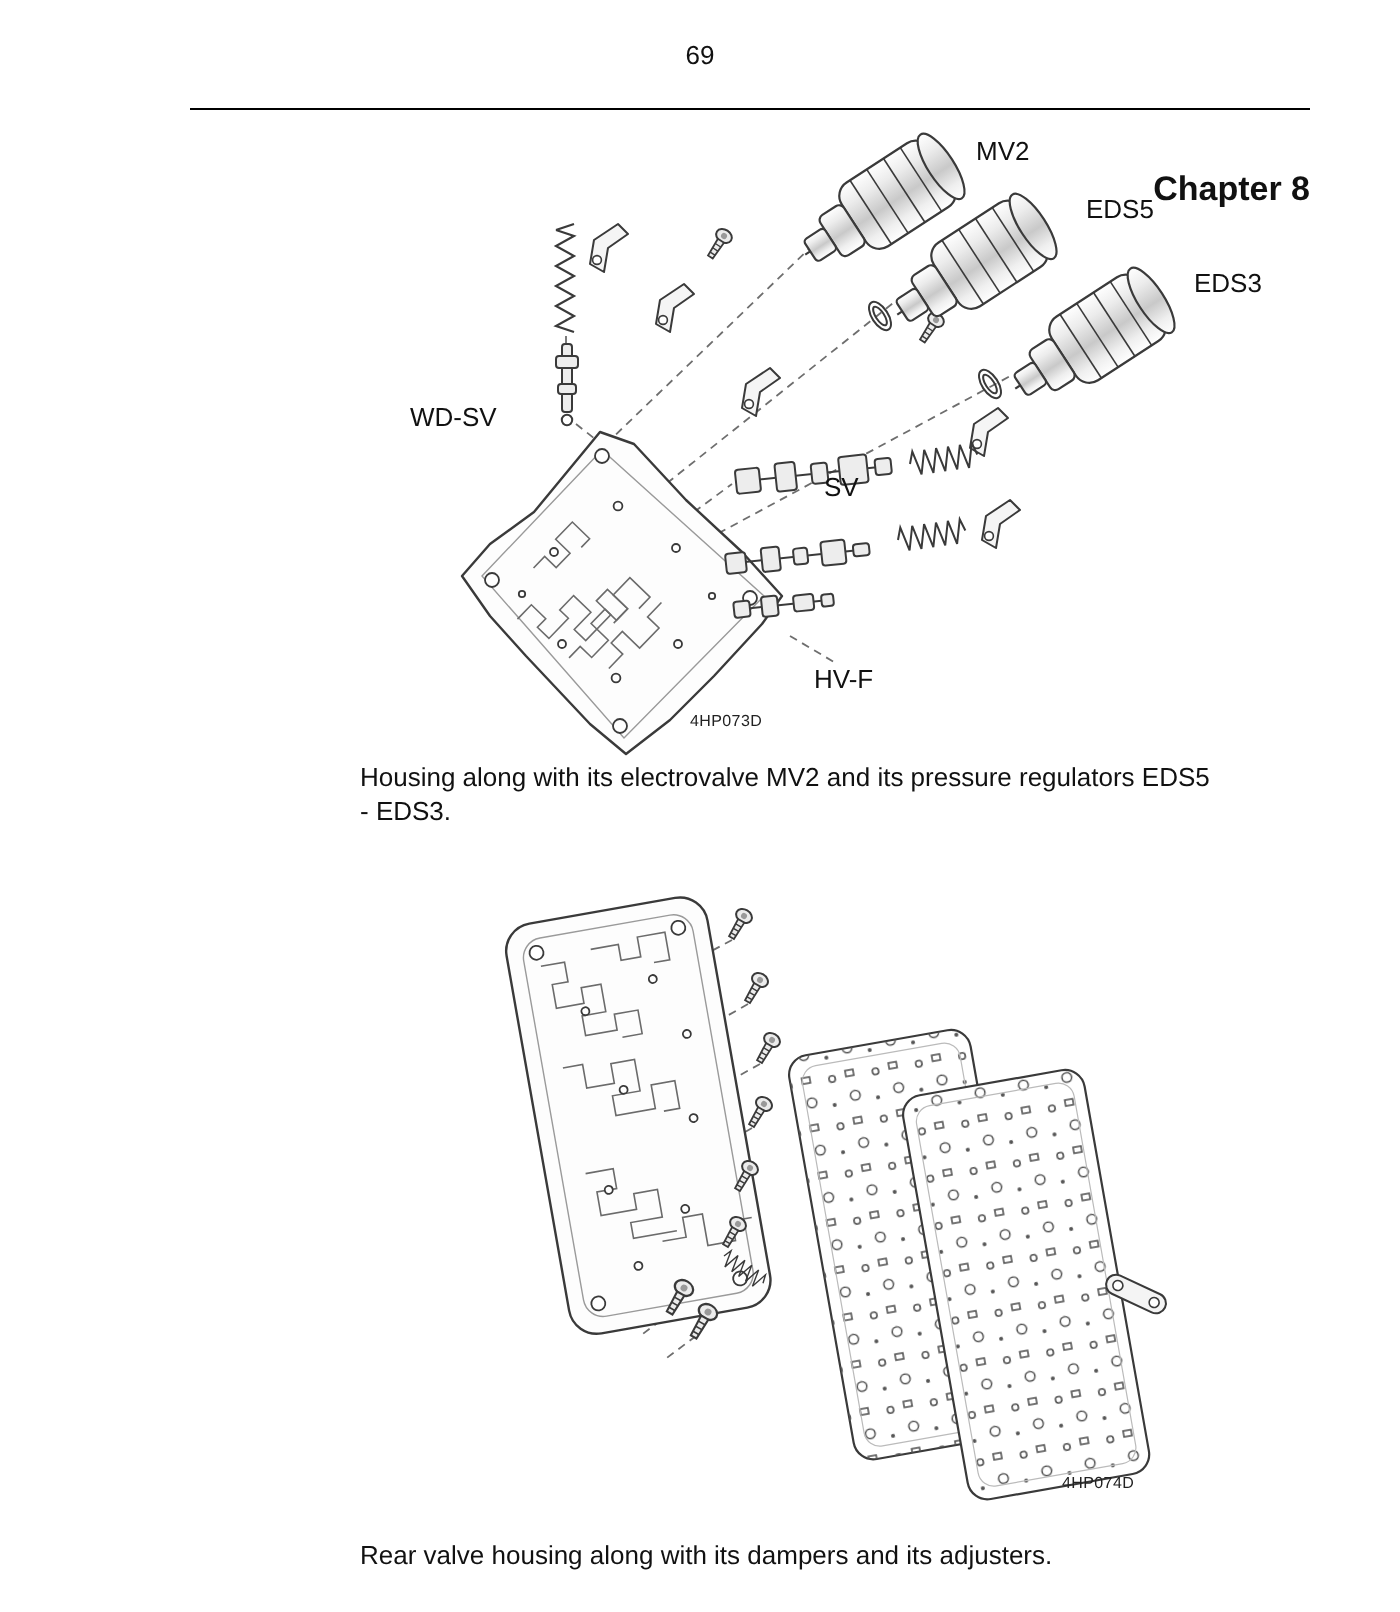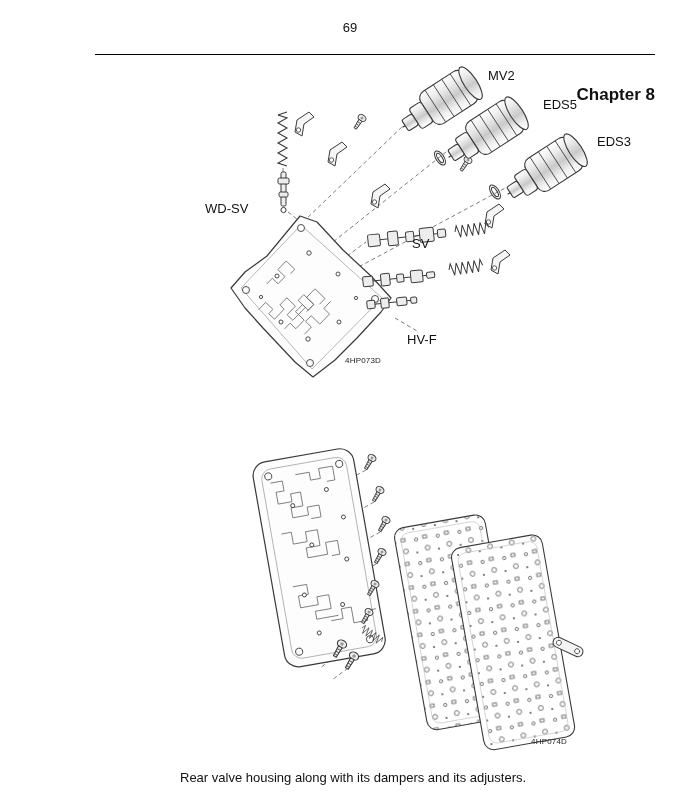--- a/index.html
+++ b/index.html
@@ -178,20 +178,22 @@
     <span class="fig-label" style="left:393px; top:8px;">MV2</span>
     <span class="fig-label" style="left:448px; top:37px;">EDS5</span>
     <span class="fig-label" style="left:502px; top:74px;">EDS3</span>
     <span class="fig-label" style="left:110px; top:141px;">WD-SV</span>
     <span class="fig-label" style="left:317px; top:152px;margin-top:24px;">SV</span>
     <span class="fig-label" style="left:301px; top:272px;margin-left:11px;">HV-F</span>
     <span class="fig-code" style="left:222px; top:296px;">4HP073D</span>
   </div>
 
   <p class="caption" id="cap1">
+    <span style="display:block">Housing along with its electrovalve MV2 and its pressure regulators EDS5</span>
+    <span style="display:block">- EDS3.</span>
   </p>
 
   <div class="fig" id="fig2">
     <svg width="350" height="334" viewBox="0 0 350 334">
       <defs>
         <pattern id="holes" width="22" height="24" patternUnits="userSpaceOnUse">
           <circle cx="5" cy="6" r="1.6" fill="none" stroke="#555" stroke-width="0.8"></circle>
           <circle cx="15" cy="16" r="2.4" fill="none" stroke="#555" stroke-width="0.8"></circle>
           <rect x="12" y="3" width="4" height="3" fill="none" stroke="#555" stroke-width="0.8"></rect>
           <circle cx="4" cy="19" r="1" fill="#555"></circle>

